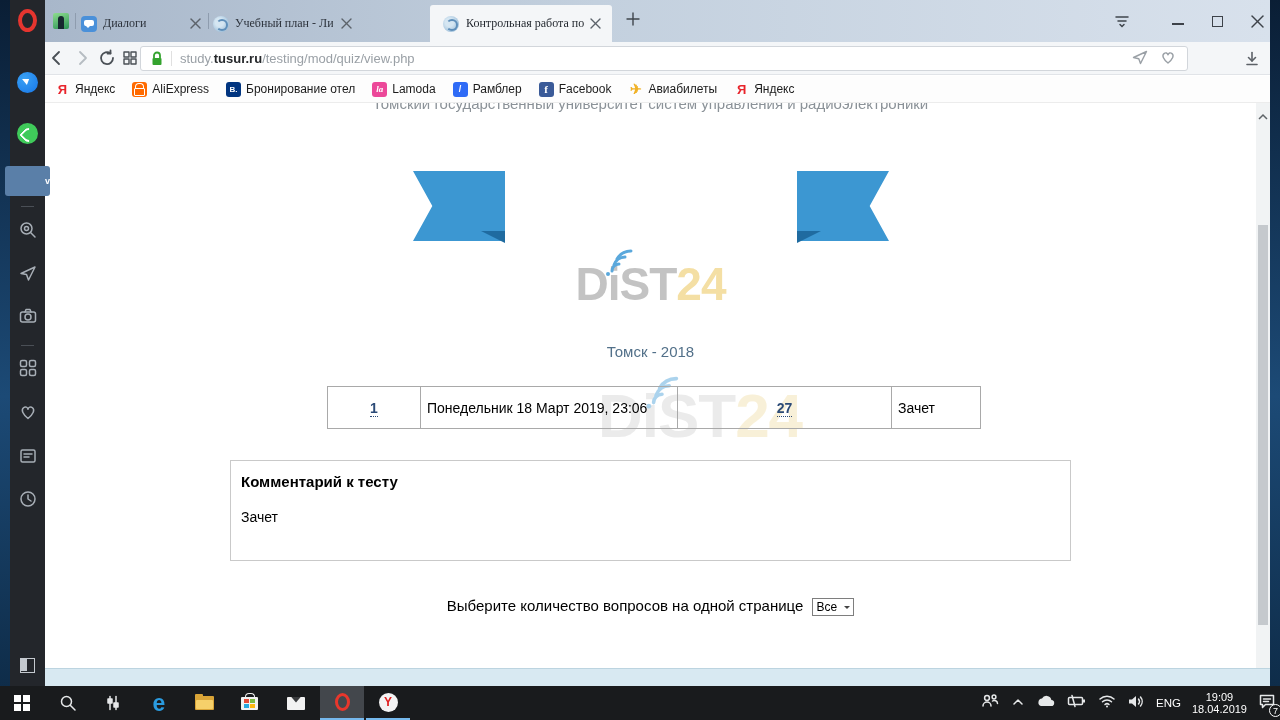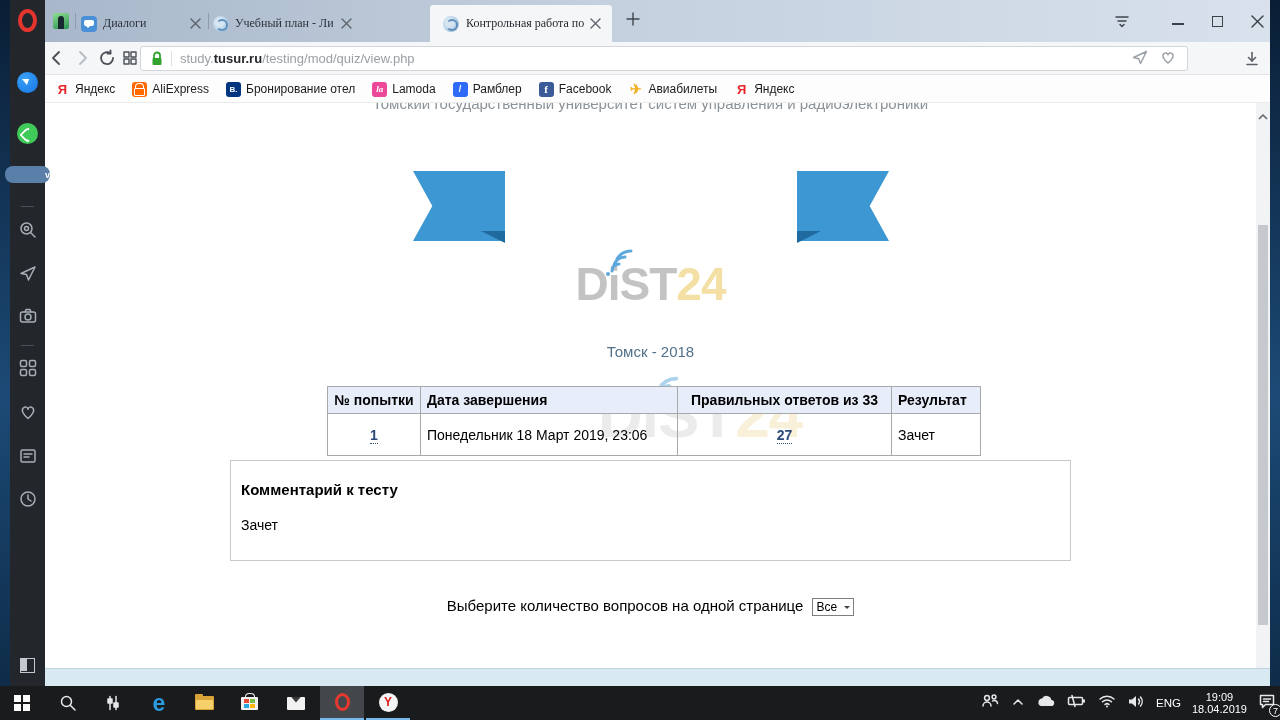--- a/index.html
+++ b/index.html
@@ -12,21 +12,21 @@
   
   .sidebar { position:absolute; left:0; top:0; width:35px; height:686px; background:#23262b; z-index:5; }
   .sb-ico { position:absolute; left:0; width:35px; display:flex; justify-content:center; align-items:center; }
   .opera-o { width:19px; height:23px; border:4px solid #e5352f; border-radius:50%; }
   .msgr { width:21px; height:21px; border-radius:50%; background:radial-gradient(circle at 35% 30%,#39a1f4,#1776e8); position:relative; }
   .msgr::before { content:""; position:absolute; left:4px; top:7px; width:0; height:0;
     border-left:7px solid transparent; border-top:6px solid #fff; transform:skewX(-20deg); }
   .wapp { width:21px; height:21px; border-radius:50%; background:#3fca5a; position:relative; }
   .wapp::before { content:""; position:absolute; left:5px; top:5px; width:10px; height:10px;
     border:2px solid #fff; border-radius:50% 50% 50% 2px; border-top-color:transparent; border-right-color:transparent; transform:rotate(45deg); }
-  .vk { width:21px; height:17px; border-radius:8px; background:#5a7fa8; color:#fff; font-size:9px; font-weight:bold; display:flex; align-items:center; justify-content:center;padding-left:45px; }
+  .vk { width:21px; height:30px; border-radius:3px; background:#5a7fa8; color:#fff; font-size:9px; font-weight:bold; display:flex; align-items:center; justify-content:center;padding-left:45px; }
   .sb-div { position:absolute; left:11px; width:13px; height:1px; background:#4a4f56; }
   .half-square { width:15px; height:15px; border:1.5px solid #c4c9cf; position:relative; }
   .half-square::before { content:""; position:absolute; left:0; top:0; width:6px; height:12px; background:#c4c9cf; }
   svg.sbg { stroke:#a7aeb6; fill:none; stroke-width:1.5; stroke-linecap:round; stroke-linejoin:round; }
 
   
   .tabstrip { position:absolute; left:35px; top:0; width:1225px; height:42px;
     background:linear-gradient(90deg,#a8b7ca 0%,#c3d0de 45%,#d8e1ec 100%);font-family:Liberation Serif, serif; }
   .pin-fav { position:absolute; left:8px; top:13px; width:16px; height:16px; border-radius:2px;
     background:linear-gradient(160deg,#8edc8e,#2c9456); overflow:hidden; }
@@ -103,21 +103,21 @@
   .watermark .logo { font-size:62px; }
   .watermark .arcs { left:40px; top:-26px; }
 
   table.attempts { position:absolute; left:282px; top:283px; width:653px; border-collapse:collapse; table-layout:fixed; z-index:1; font-size:14px; }
   table.attempts th, table.attempts td { border:1px solid #a9a9a9; padding:4px 6px; }
   table.attempts th { background:#e7eefa; font-weight:bold; text-align:left; height:27px; }
   table.attempts td { height:42px; background:transparent; }
   .c-center { text-align:center !important; }
   .lnk { color:#2b4a77; font-weight:bold; border-bottom:1px dotted #2b4a77; cursor:pointer; }
 
-  .comment-box { position:absolute; left:185px; top:357px; width:841px; height:101px; border:1px solid #c9c9c9; padding:20px 10px 0; }
+  .comment-box { position:absolute; left:185px; top:357px; width:841px; height:101px; border:1px solid #c9c9c9; padding:12px 10px 0; }
   .comment-title { font-size:15px; font-weight:bold; color:#000; margin-bottom:19px; }
   .comment-body { font-size:14px; color:#000; }
 
   .select-row { position:absolute; left:0; right:0; top:494px; text-align:center; font-size:15px; color:#000; }
   .sel { display:inline-block; position:relative; border:1px solid #7e7e7e; background:#fff; font-size:12px; padding:1px 16px 1px 4px; margin-left:4px; vertical-align:middle; }
   .sel::after { content:""; position:absolute; right:3px; top:7px; border:3.5px solid transparent; border-top-color:#444; }
   .start-row { position:absolute; left:0; right:0; top:528px; text-align:center; }
   .btn { display:inline-block; background:#e1e1e1; border:1px solid #9d9d9d; font-size:13px; padding:3px 10px; color:#000; }
 
   
@@ -428,26 +428,20 @@
     </div>
 
     <table class="attempts">
       <colgroup>
           <col style="width:93px;">
           <col style="width:257px;">
           <col style="width:214px;">
           <col style="width:89px;">
         </colgroup>
       <tbody>
-          <tr>
-        <th class="c-center">№ попытки</th>
-        <th>Дата завершения</th>
-        <th class="c-center">Правильных ответов из 33</th>
-        <th>Результат</th>
-      </tr>
       <tr>
         <td class="c-center"><span class="lnk">1</span></td>
         <td>Понедельник 18 Март 2019, 23:06</td>
         <td class="c-center"><span class="lnk">27</span></td>
         <td>Зачет</td>
       </tr>
     </tbody>
       </table>
 
     <div class="comment-box">

